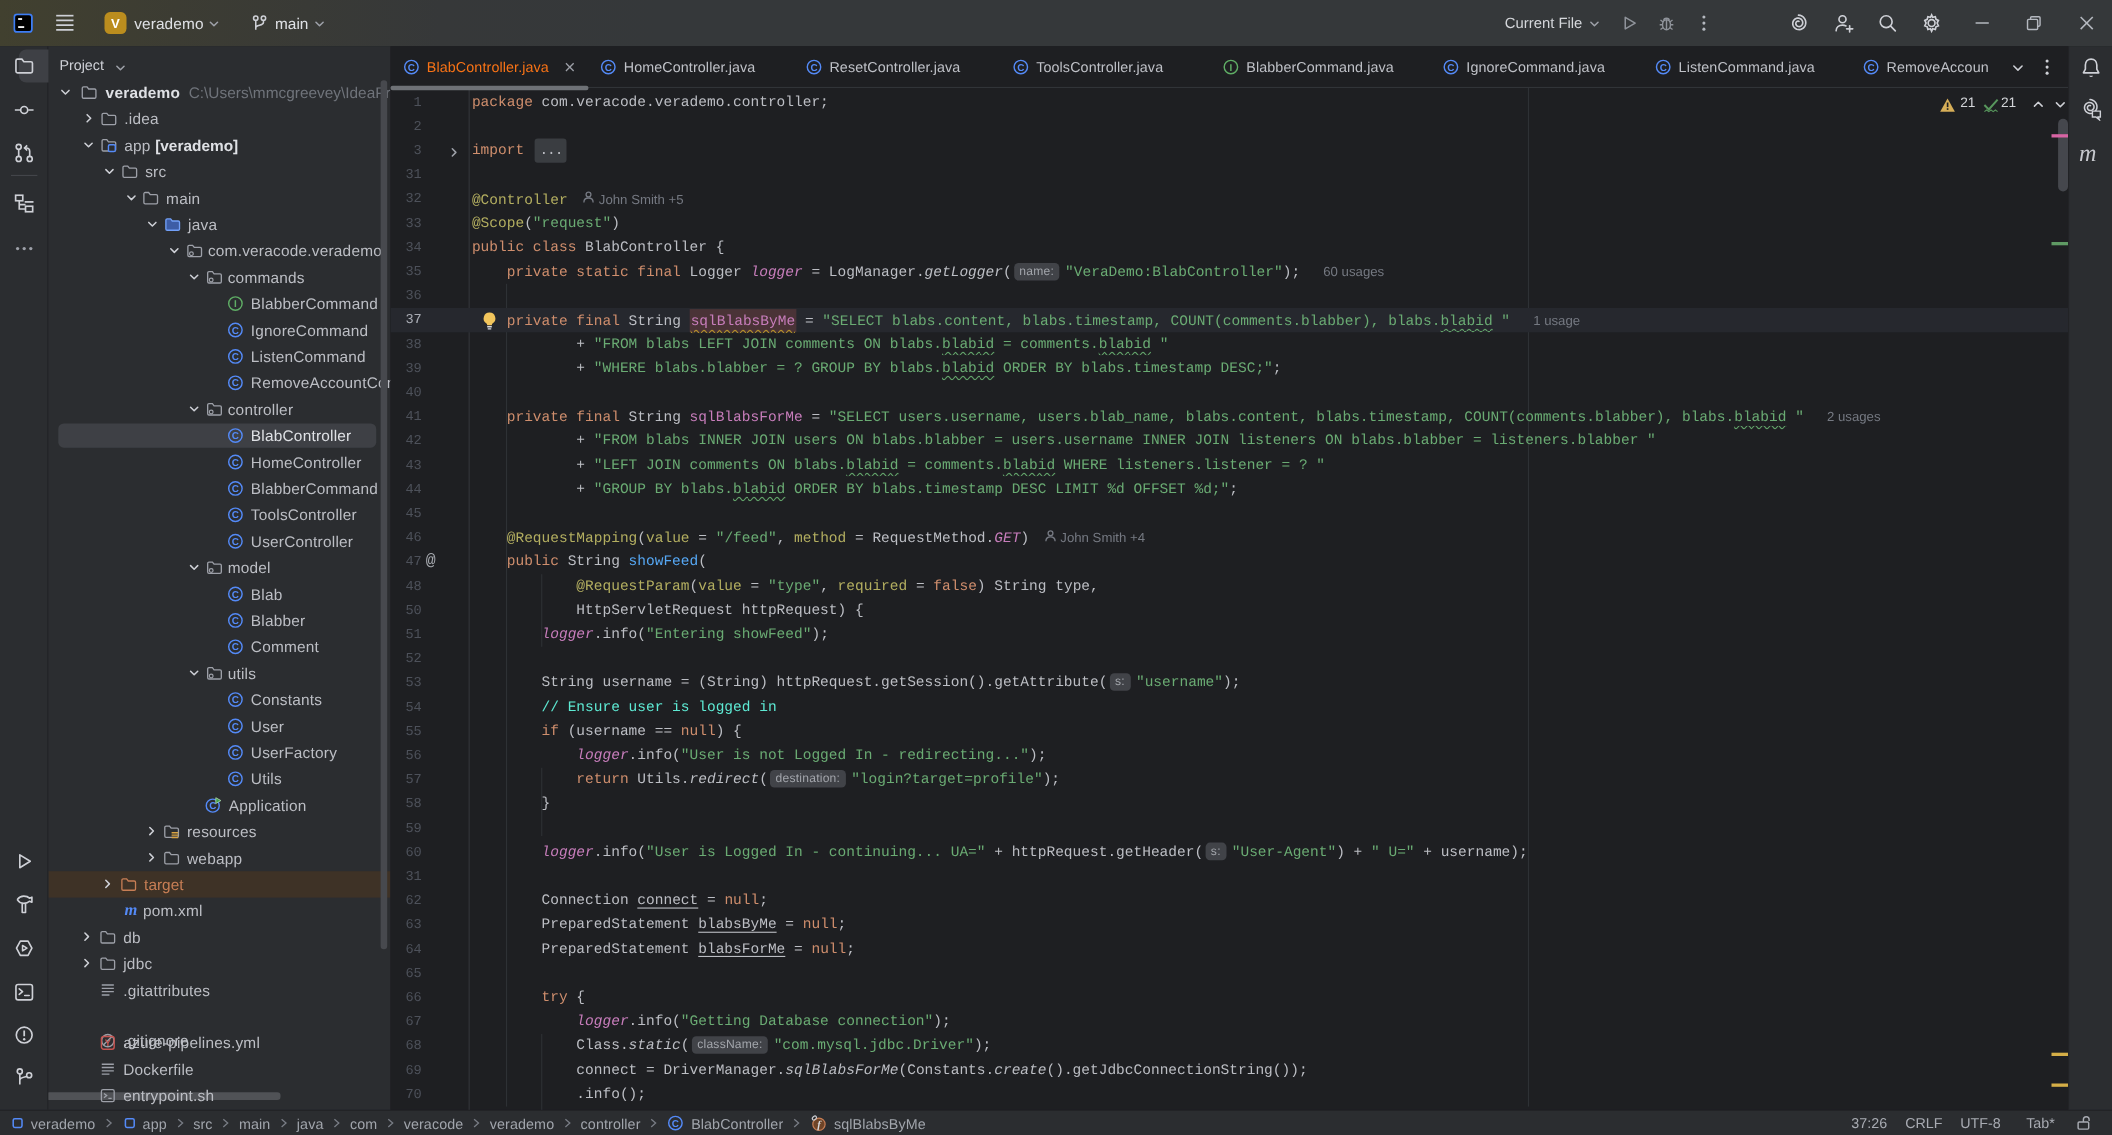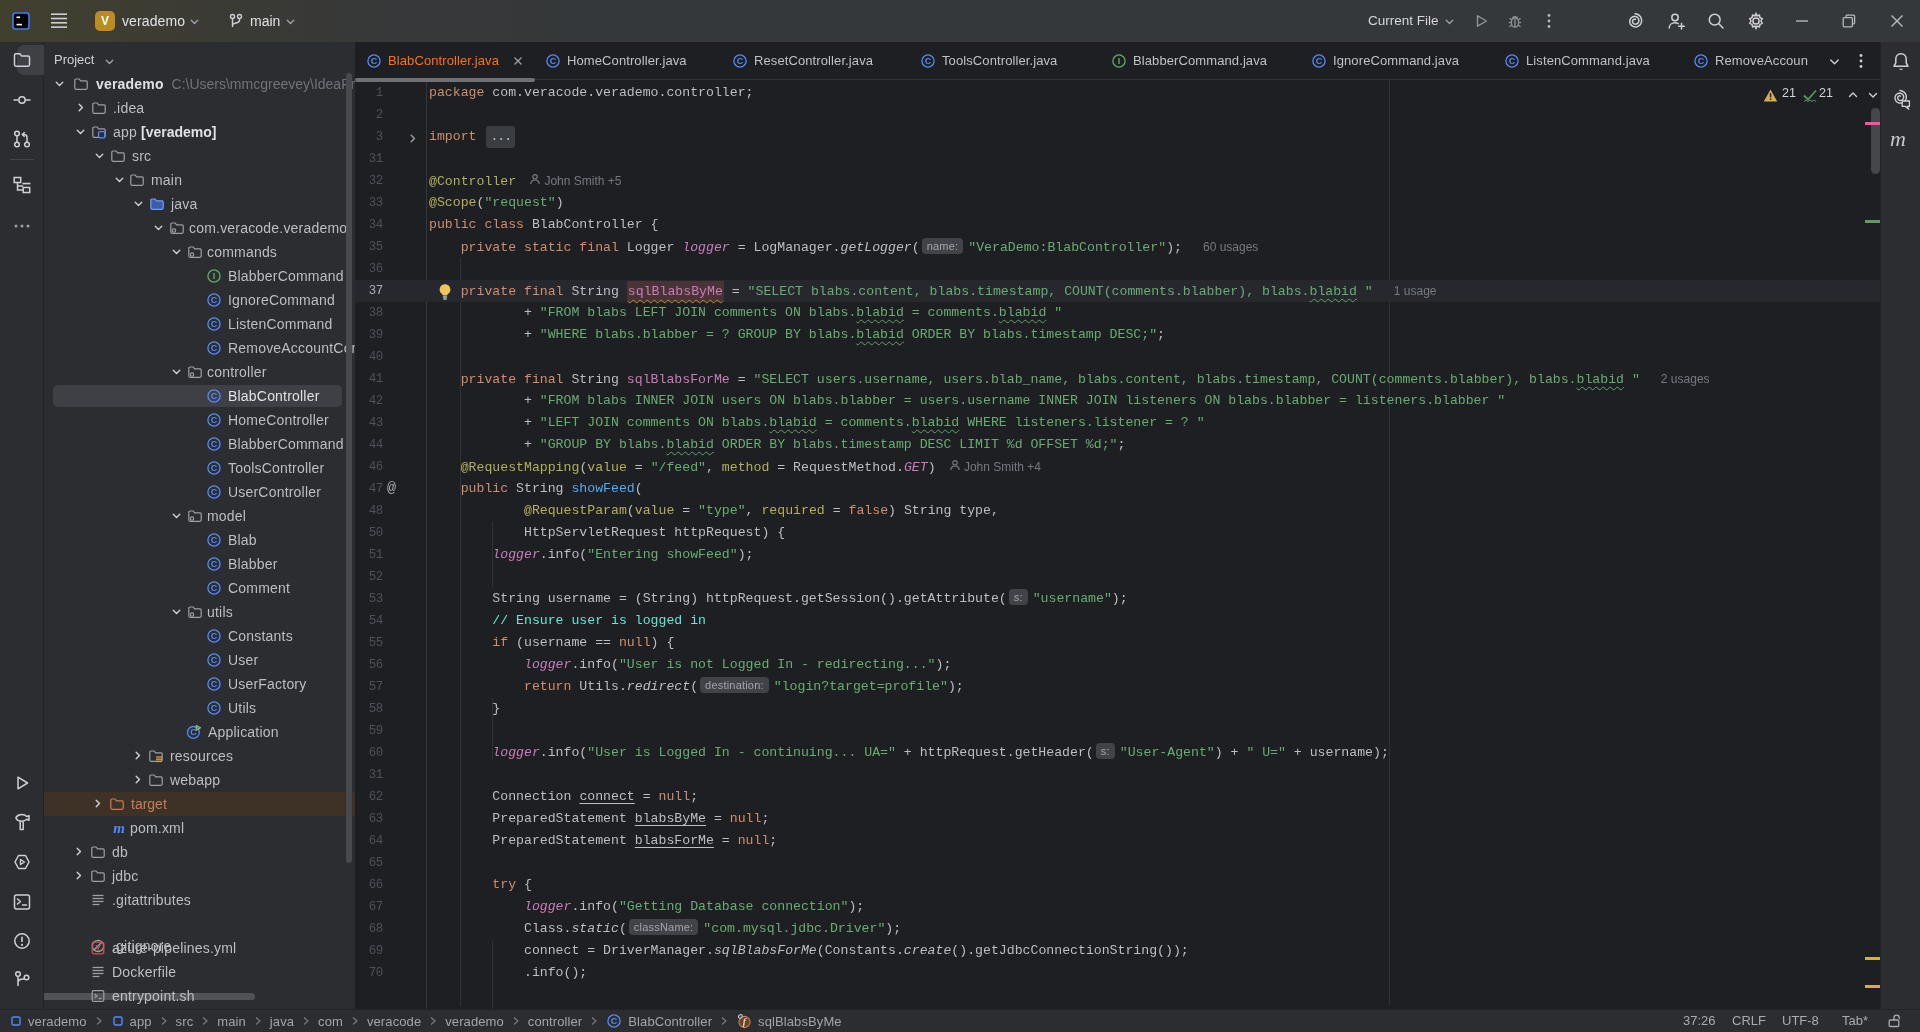--- a/index.html
+++ b/index.html
@@ -754,20 +754,21 @@
 <div class="codeline"><span class="ln">35</span><span class="gt"></span>    <span class="k">private static final</span> Logger <span class="f i">logger</span> = LogManager.<span class="i">getLogger</span>(<span class="b">name:</span><span class="s">"VeraDemo:BlabController"</span>);<span class="u">60 usages</span></div>
 <div class="codeline"><span class="ln">36</span><span class="gt"></span></div>
 <div class="codeline cur"><span class="ln">37</span><span class="gt"></span>    <span class="k">private final</span> String <span class="caretid">sqlBlabsByMe</span> = <span class="s">"SELECT blabs.content, blabs.timestamp, COUNT(comments.blabber), blabs.<span class="sq">blabid</span> "</span><span class="u">1 usage</span></div>
 <div class="codeline"><span class="ln">38</span><span class="gt"></span>            + <span class="s">"FROM blabs LEFT JOIN comments ON blabs.<span class="sq">blabid</span> = comments.<span class="sq">blabid</span> "</span></div>
 <div class="codeline"><span class="ln">39</span><span class="gt"></span>            + <span class="s">"WHERE blabs.blabber = ? GROUP BY blabs.<span class="sq">blabid</span> ORDER BY blabs.timestamp DESC;"</span>;</div>
 <div class="codeline"><span class="ln">40</span><span class="gt"></span></div>
 <div class="codeline"><span class="ln">41</span><span class="gt"></span>    <span class="k">private final</span> String <span class="f">sqlBlabsForMe</span> = <span class="s">"SELECT users.username, users.blab_name, blabs.content, blabs.timestamp, COUNT(comments.blabber), blabs.<span class="sq">blabid</span> "</span><span class="u">2 usages</span></div>
 <div class="codeline"><span class="ln">42</span><span class="gt"></span>            + <span class="s">"FROM blabs INNER JOIN users ON blabs.blabber = users.username INNER JOIN listeners ON blabs.blabber = listeners.blabber "</span></div>
 <div class="codeline"><span class="ln">43</span><span class="gt"></span>            + <span class="s">"LEFT JOIN comments ON blabs.<span class="sq">blabid</span> = comments.<span class="sq">blabid</span> WHERE listeners.listener = ? "</span></div>
 <div class="codeline"><span class="ln">44</span><span class="gt"></span>            + <span class="s">"GROUP BY blabs.<span class="sq">blabid</span> ORDER BY blabs.timestamp DESC LIMIT %d OFFSET %d;"</span>;</div>
+<div class="codeline"><span class="ln">45</span><span class="gt"></span></div>
 <div class="codeline"><span class="ln">46</span><span class="gt"></span>    <span class="a">@RequestMapping</span>(<span class="a">value</span> = <span class="s">"/feed"</span>, <span class="a">method</span> = RequestMethod.<span class="f i">GET</span>)<span class="au"><svg width="12" height="12" viewBox="0 0 12 12" style="">
               <g fill="none" stroke="#757982" stroke-width="1.2">
                 <circle cx="6" cy="3.8" r="2.2"></circle>
                 <path d="M1.8 11 c0-2.6 1.9-4 4.2-4 s4.2 1.4 4.2 4"></path>
               </g>
             </svg> John Smith +4</span></div>
 <div class="codeline"><span class="ln">47</span><span class="gt"><span style="position:absolute;left:32px;top:2px;font:15px Liberation Mono;color:#A6A9AF">@</span></span>    <span class="k">public</span> String <span class="m">showFeed</span>(</div>
 <div class="codeline"><span class="ln">48</span><span class="gt"></span>            <span class="a">@RequestParam</span>(<span class="a">value</span> = <span class="s">"type"</span>, <span class="a">required</span> = <span class="k">false</span>) String type,</div>
 <div class="codeline"><span class="ln">50</span><span class="gt"></span>            HttpServletRequest httpRequest) {</div>
 <div class="codeline"><span class="ln">51</span><span class="gt"></span>        <span class="f i">logger</span>.info(<span class="s">"Entering showFeed"</span>);</div>

